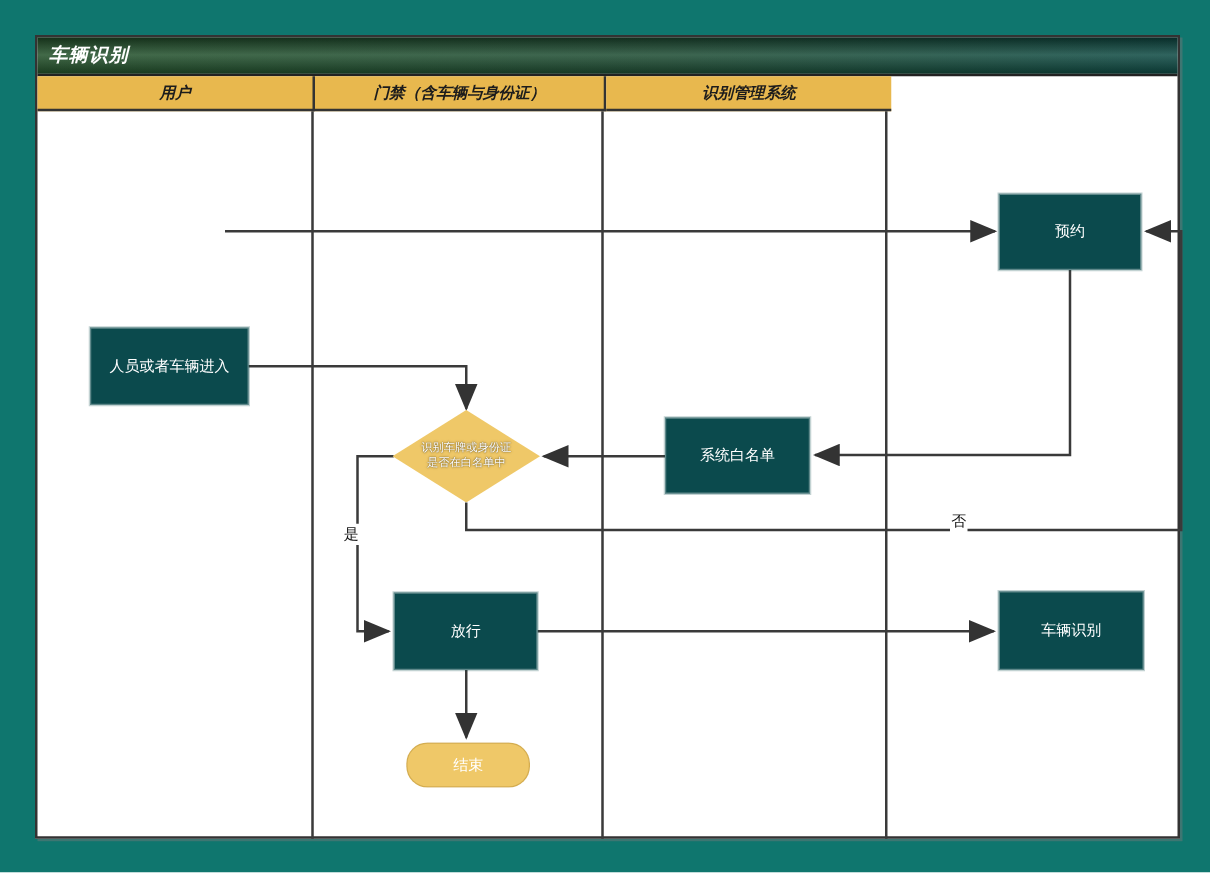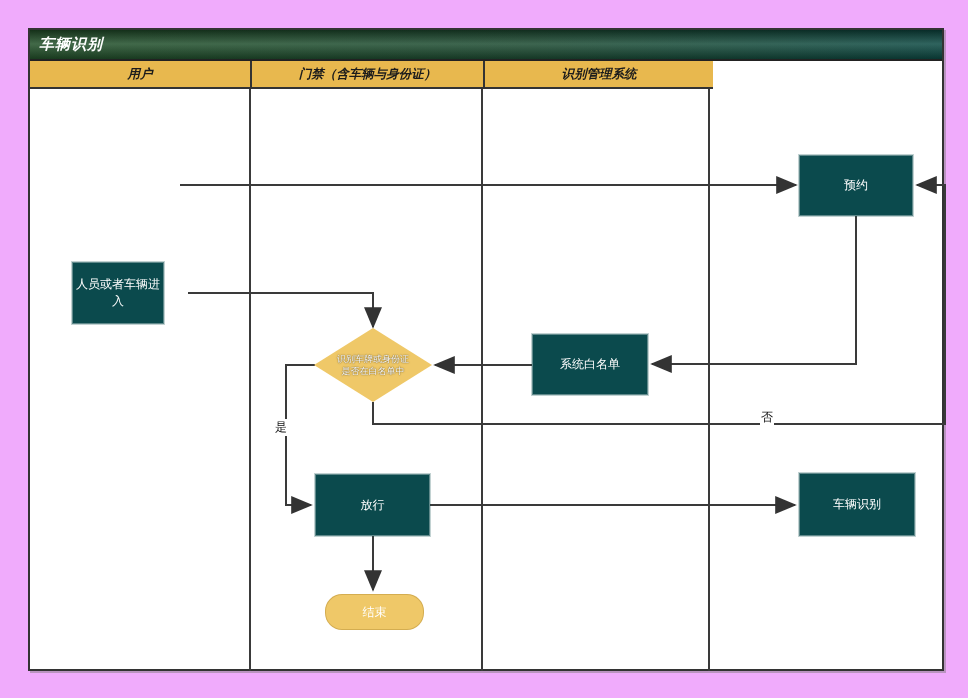--- a/index.html
+++ b/index.html
@@ -1,17 +1,17 @@
 <!DOCTYPE html>
 <html><head>
 <meta charset="utf-8">
 <style>
   * { margin:0; padding:0; box-sizing:border-box; }
   html,body { width:968px; height:698px; background:#ffffff; font-family:"DejaVu Sans","Liberation Sans",sans-serif; }
-  #canvas { position:relative; width:968px; height:698px; background:#f0abfc; overflow:hidden; }
+  #canvas { position:relative; width:968px; height:698px; background:#0f766e; overflow:hidden; }
 
   
   #table { position:absolute; left:28px; top:28px; width:916px; height:643px;
            border:2px solid #333; box-shadow:2px 2px 0 rgba(120,120,120,.45); background:#fff; }
   #titlebar { position:absolute; left:0; top:0; width:100%; height:31px;
               background:linear-gradient(180deg, rgba(0,0,0,.40) 0%, rgba(255,255,255,.14) 48%, rgba(0,0,0,.28) 100%),
                          linear-gradient(90deg,#23512a 0%, #1d4c33 55%, #0d4a44 100%);
               border-bottom:2px solid #222; color:#fff; font-style:italic; font-weight:bold;
               font-size:15px; line-height:29px; padding-left:9px; letter-spacing:1px; }
   #headers { position:absolute; left:0; top:31px; width:100%; height:28px; display:flex; }
@@ -70,21 +70,21 @@
     <path d="M 856 216 V 364 H 652" marker-end="url(#arr)"></path>
     <path d="M 532 365 H 435" marker-end="url(#arr)"></path>
     <path d="M 188 293 H 373 V 327" marker-end="url(#arr)"></path>
     <path d="M 315 365 H 286 V 505 H 311" marker-end="url(#arr)"></path>
     <path d="M 373 402 V 424 H 945 V 185 H 917" marker-end="url(#arr)"></path>
     <path d="M 430 505 H 795" marker-end="url(#arr)"></path>
     <path d="M 373 536 V 590" marker-end="url(#arr)"></path>
   </svg>
 
 
-  <div class="node teal" style="left:72px; top:262px; width:92px; height:62px;">人员或者车辆进入</div>
+  <div class="node teal" style="left:72px; top:262px; width:127px; height:62px;">人员或者车辆进入</div>
 
   <div class="node diamond" style="left:314px; top:328px; width:118px; height:74px; flex-direction:column;">
     <span>识别车牌或身份证</span>
     <span>是否在白名单中</span>
   </div>
 
   <div class="node teal" style="left:532px; top:334px; width:116px; height:61px;text-align:right;">系统白名单</div>
 
   <div class="node teal" style="left:799px; top:155px; width:114px; height:61px;">预约</div>
 

